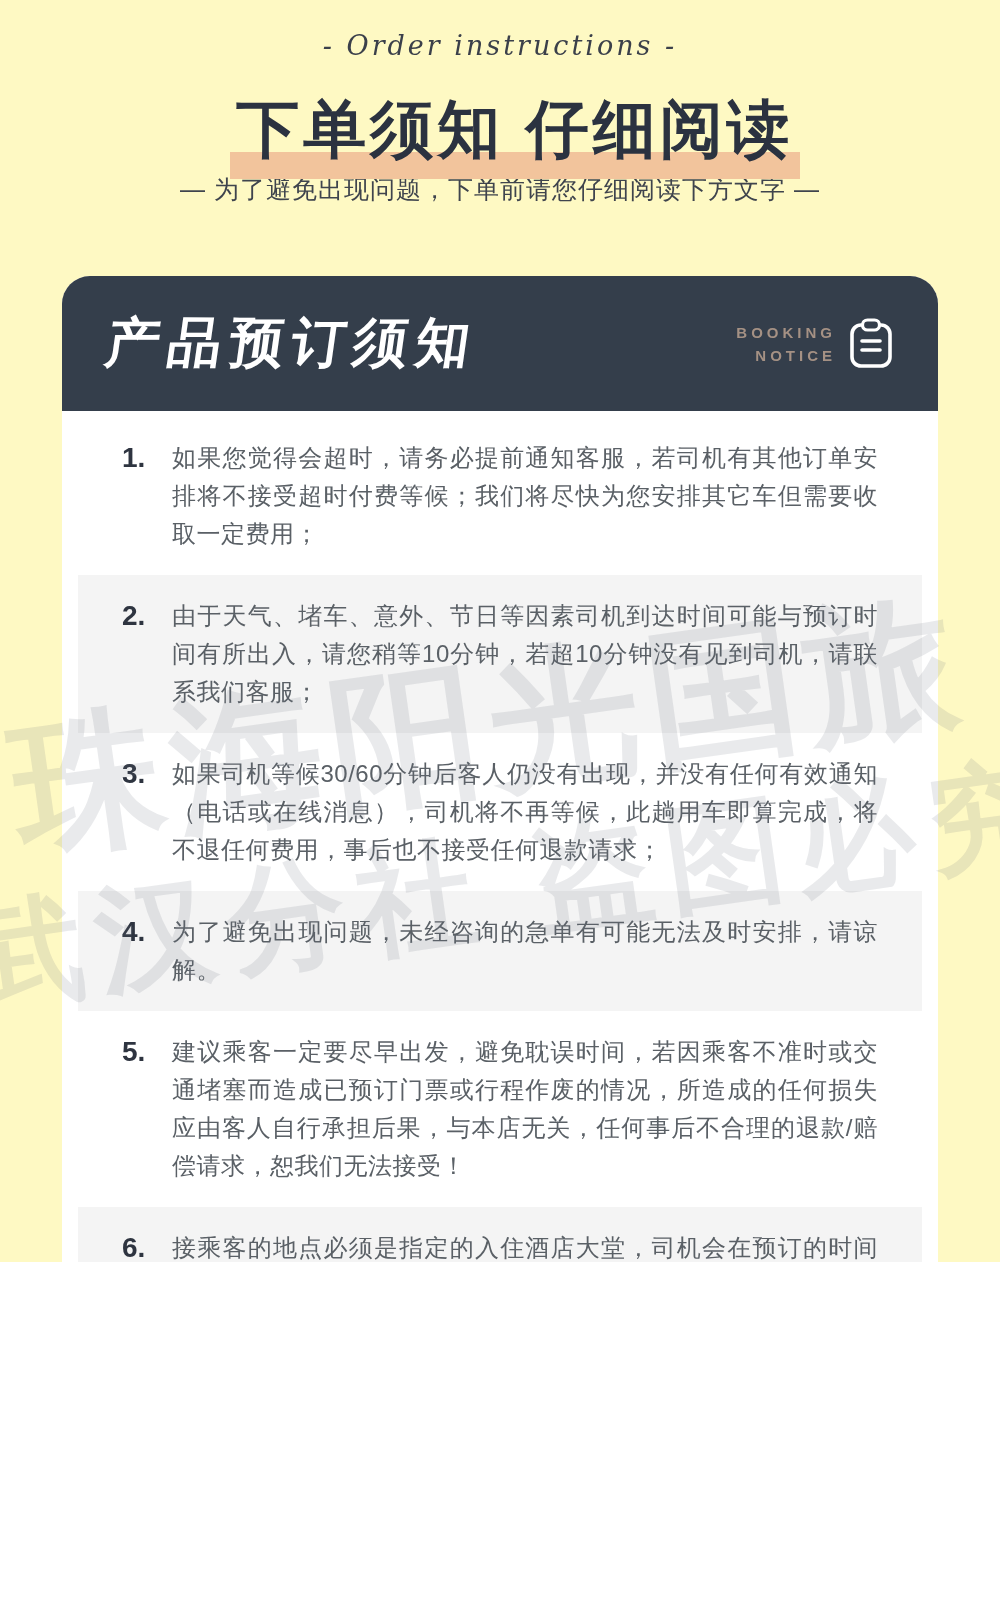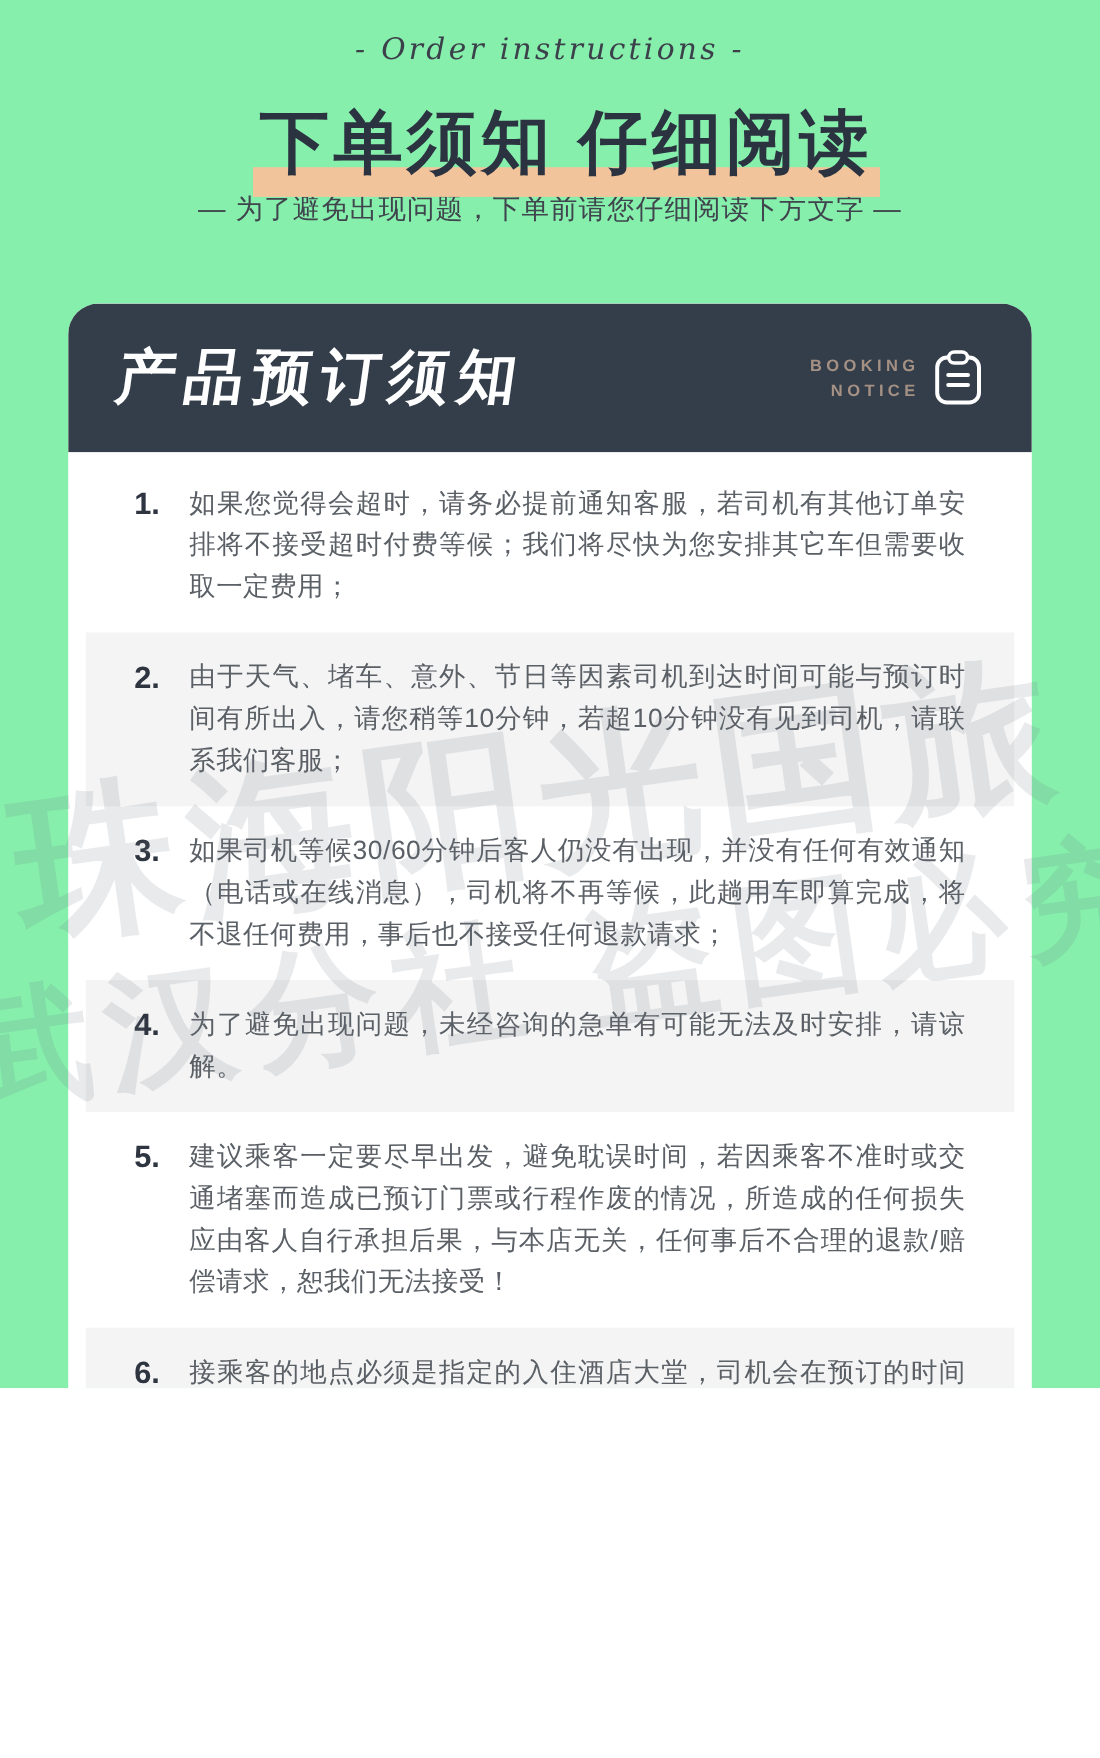--- a/index.html
+++ b/index.html
@@ -1,21 +1,21 @@
 <!DOCTYPE html>
 <html><head>
 <meta charset="utf-8">
 <style>
   * { margin:0; padding:0; box-sizing:border-box; }
   html,body { width:1000px; }
   body { font-family:"Liberation Sans", sans-serif; }
 
   .page {
     position:relative; width:1000px; height:1262px;
-    background:#86efac; overflow:hidden;
+    background:#fef9c3; overflow:hidden;
   }
 
   
   .eyebrow {
     padding-top:30px; text-align:center;
     font-family:"DejaVu Serif", serif; font-style:italic;
     font-size:27px; letter-spacing:3px; color:#3b404a;
   }
   .title-row { text-align:center; margin-top:26px; }
   .title-wrap { position:relative; display:inline-block;margin-left:30px; }

